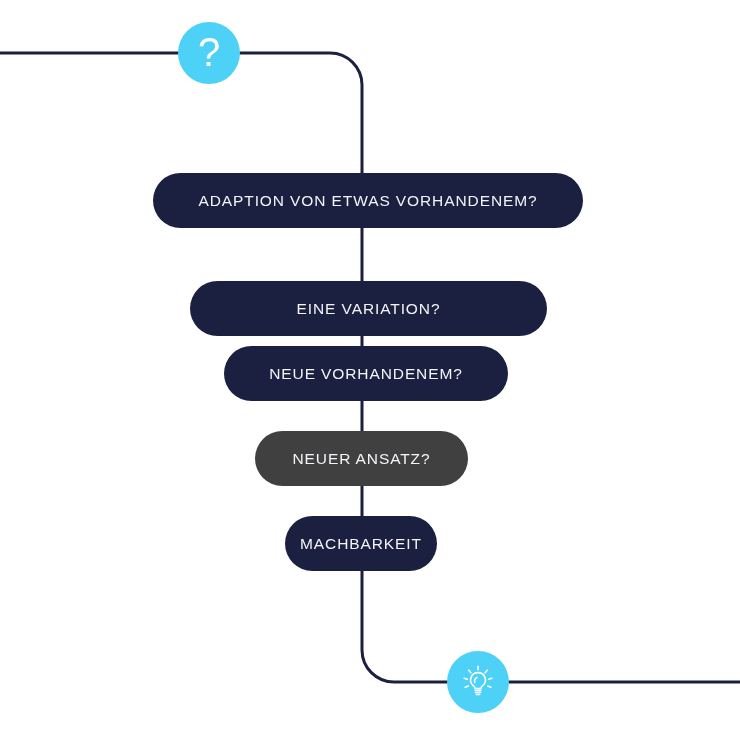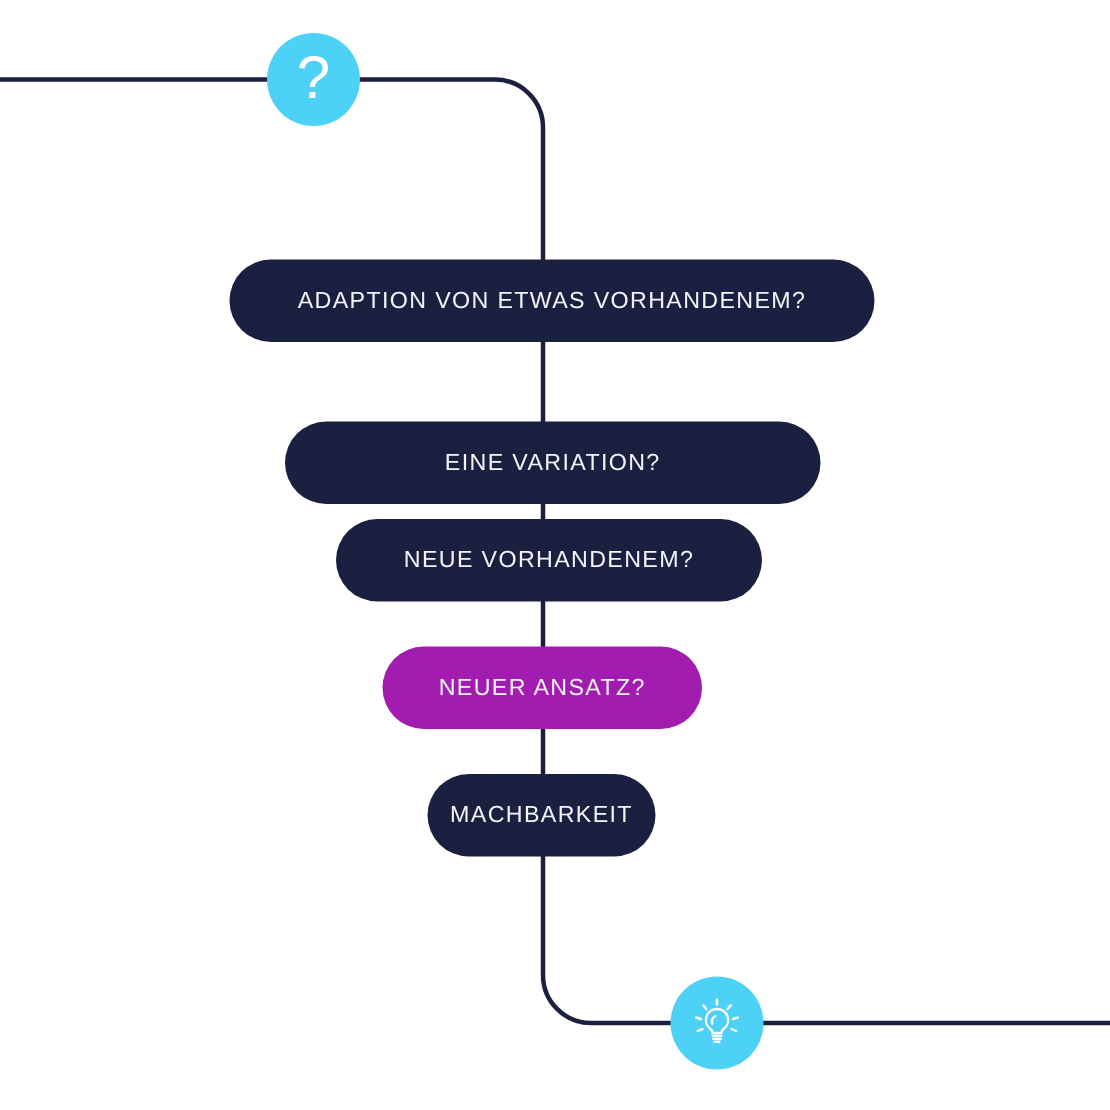--- a/index.html
+++ b/index.html
@@ -95,21 +95,21 @@
     </div>
 
     <div class="pill" id="pill-2" style="left: 190px; top: 261px; width: 357px; height: 55px; background: rgb(28, 32, 64); margin-top: 20px;">
       <span class="pill-label">EINE VARIATION?</span>
     </div>
 
     <div class="pill" id="pill-3" style="left: 224px; top: 346px; width: 284px; height: 55px; background: rgb(28, 32, 64);">
       <span class="pill-label">NEUE VORHANDENEM?</span>
     </div>
 
-    <div class="pill" id="pill-4" style="left: 255px; top: 431px; width: 213px; height: 55px; background: #a21caf;">
+    <div class="pill" id="pill-4" style="left: 255px; top: 431px; width: 213px; height: 55px; background: #404040;">
       <span class="pill-label">NEUER ANSATZ?</span>
     </div>
 
     <div class="pill" id="pill-5" style="left: 285px; top: 516px; width: 152px; height: 55px; background: rgb(28, 32, 64); justify-content: center;">
       <span class="pill-label">MACHBARKEIT</span>
     </div>
 
     <div class="endpoint" id="end-endpoint" style="left: 447px; top: 651px; width: 62px; height: 62px; background: rgb(78, 209, 247);">
       <svg class="bulb-icon" viewBox="0 0 48 48">
         <g fill="none" stroke="#ffffff" stroke-width="1.9" stroke-linecap="round">

